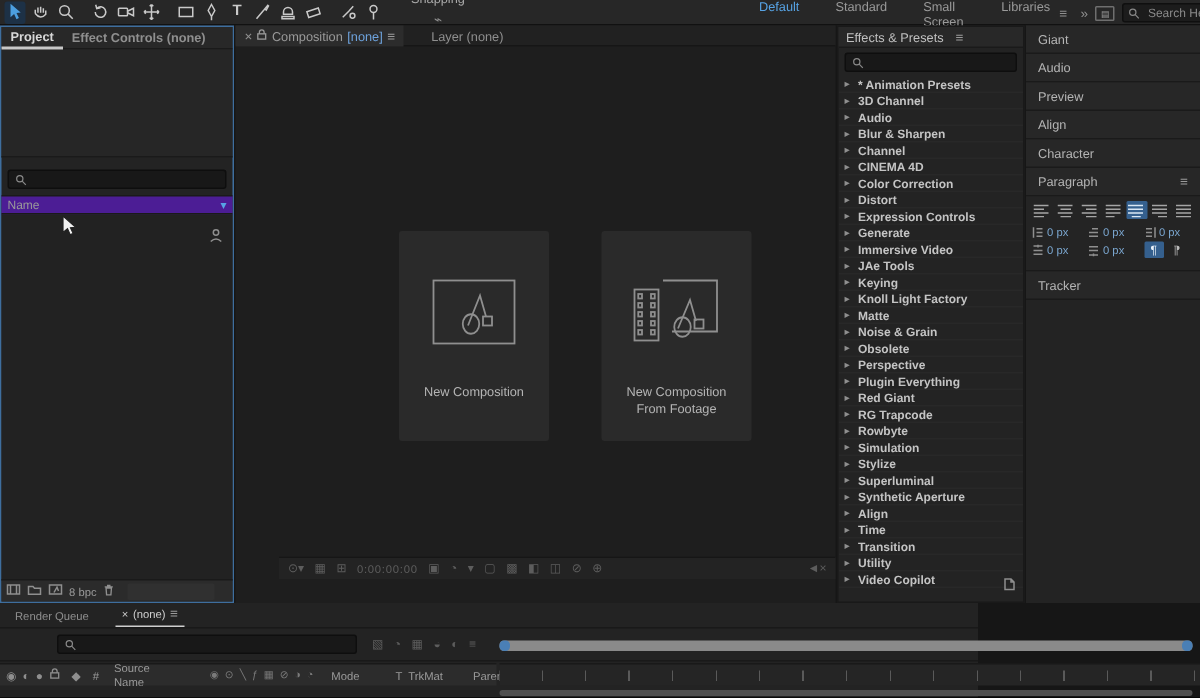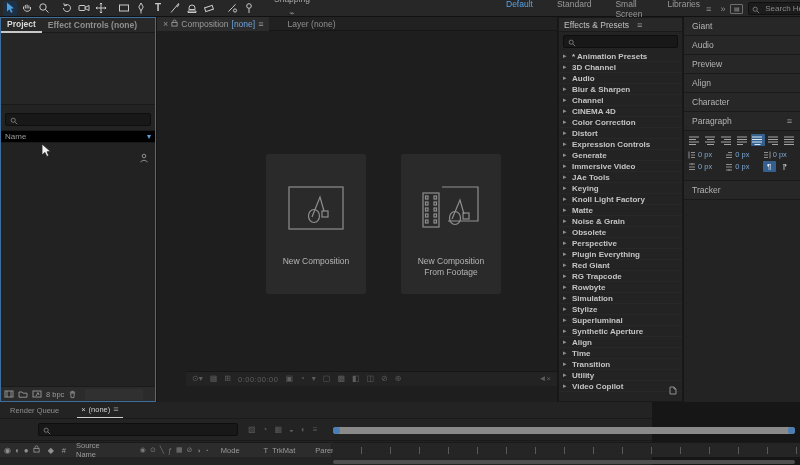--- a/index.html
+++ b/index.html
@@ -40,21 +40,21 @@
                     font-family:"Liberation Sans",sans-serif;}
 
   
   #project{position:absolute;left:0;top:17px;width:156px;height:385px;background:#232323;
            border:1px solid #3e6e9e;}
   .pj-tabs{height:15px;background:#282828;display:flex;align-items:center;border-bottom:1px solid #1a1a1a;}
   .pj-tab{font-size:8.5px;color:#8f8f8f;padding:0 6px;height:15px;display:flex;align-items:center;gap:4px;font-weight:bold;}
   .pj-tab.active{color:#d8d8d8;border-bottom:2px solid #c8c8c8;}
   .pj-preview{height:72px;background:#262626;border-bottom:1px solid #1a1a1a;}
   .pj-search{margin:8px 4px 4px 4px;}
-  .pj-namerow{height:13px;background:#000000;border-top:1px solid #1a1a1a;border-bottom:1px solid #1a1a1a;
+  .pj-namerow{height:13px;background:#4c1d95;border-top:1px solid #1a1a1a;border-bottom:1px solid #1a1a1a;
               display:flex;align-items:center;padding:0 4px;font-size:8px;color:#9a9a9a;}
   .pj-sort{margin-left:auto;color:#57a3e4;font-size:8px;}
   .pj-files{position:relative;height:244px;background:#222;}
   .pj-person{position:absolute;right:6px;top:6px;}
   .pj-person svg{stroke:#8f8f8f;fill:none;stroke-width:1;}
   .pj-bottom{position:absolute;left:0;bottom:0;width:100%;height:15px;background:#2b2b2b;
              border-top:1px solid #1a1a1a;display:flex;align-items:center;gap:4px;padding:0 3px;}
   .pj-bottom svg{stroke:#8f8f8f;fill:none;stroke-width:1;}
   .bpc{font-size:7.5px;color:#9a9a9a;}
   .pj-infobox{width:58px;height:11px;background:#303030;border-radius:1px;margin-left:4px;}

